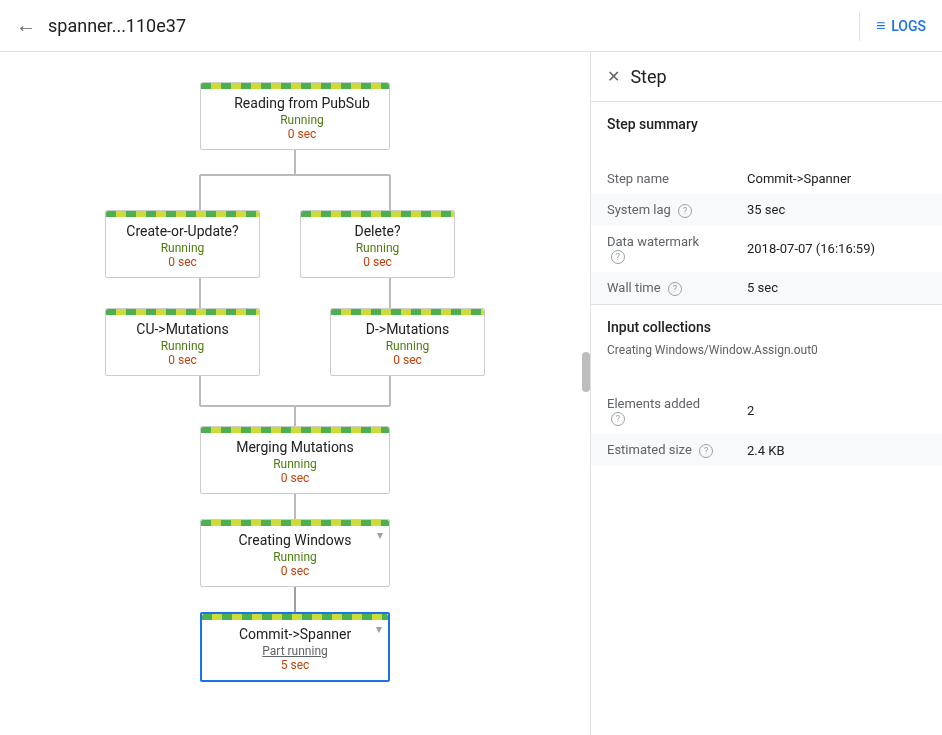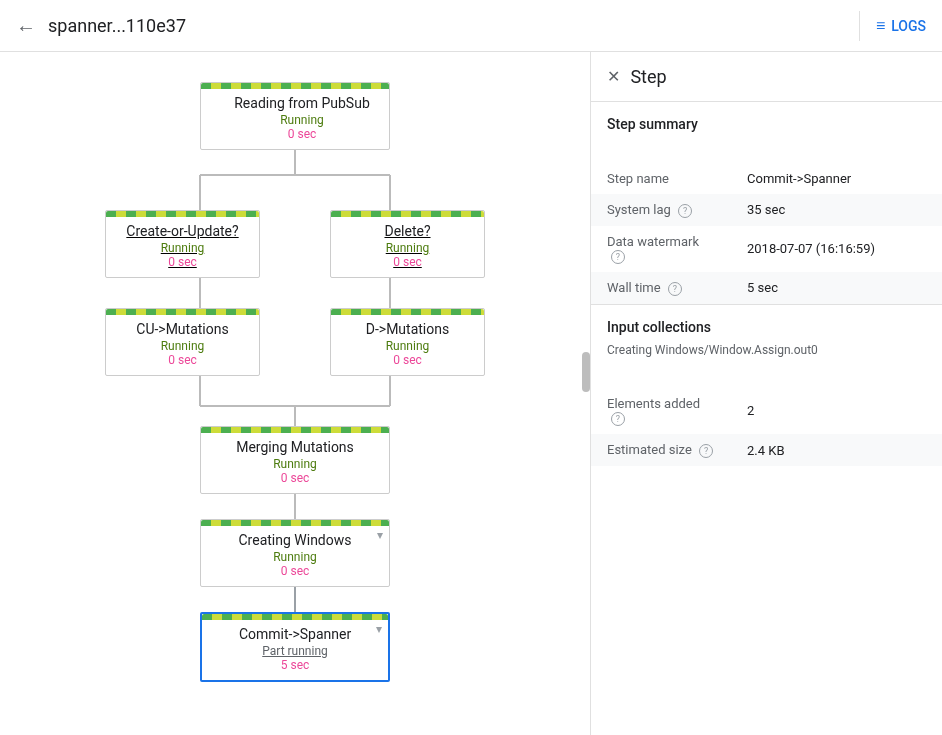--- a/index.html
+++ b/index.html
@@ -108,21 +108,21 @@
       margin-top: 2px;
       font-weight: 400;
     }
     .node-status {
       font-size: 12px;
       color: #4d7c0f;
       margin-top: 2px;
     }
     .node-time {
       font-size: 12px;
-      color: #ec4899;
+      color: #c2410c;
     }
 
     .node-chevron {
       position: absolute;
       top: 8px;
       right: 6px;
       color: #9aa0a6;
       font-size: 12px;
     }
 
@@ -278,21 +278,21 @@
 
         <line x1="190" y1="0" x2="190" y2="25" stroke="#bbb" stroke-width="2"></line>
 
         <line x1="95" y1="25" x2="285" y2="25" stroke="#bbb" stroke-width="2"></line>
 
         <line x1="95" y1="25" x2="95" y2="60" stroke="#bbb" stroke-width="2"></line>
 
         <line x1="285" y1="25" x2="285" y2="60" stroke="#bbb" stroke-width="2"></line>
       </svg>
 
-      <div class="branch-row" style="width:380px; justify-content: space-between; align-items: flex-start; text-decoration: underline;">
+      <div class="branch-row" style="width:380px; justify-content: flex-start; align-items: flex-start;">
         <div class="branch-col">
           <div class="node" style="min-width:155px;">
             <div class="node-striped-top"></div>
             <div class="node-name">Create-or-Update?</div>
             <div class="node-status">Running</div>
             <div class="node-time">0 sec</div>
           </div>
         </div>
         <div class="branch-col">
           <div class="node" style="min-width:155px;">

